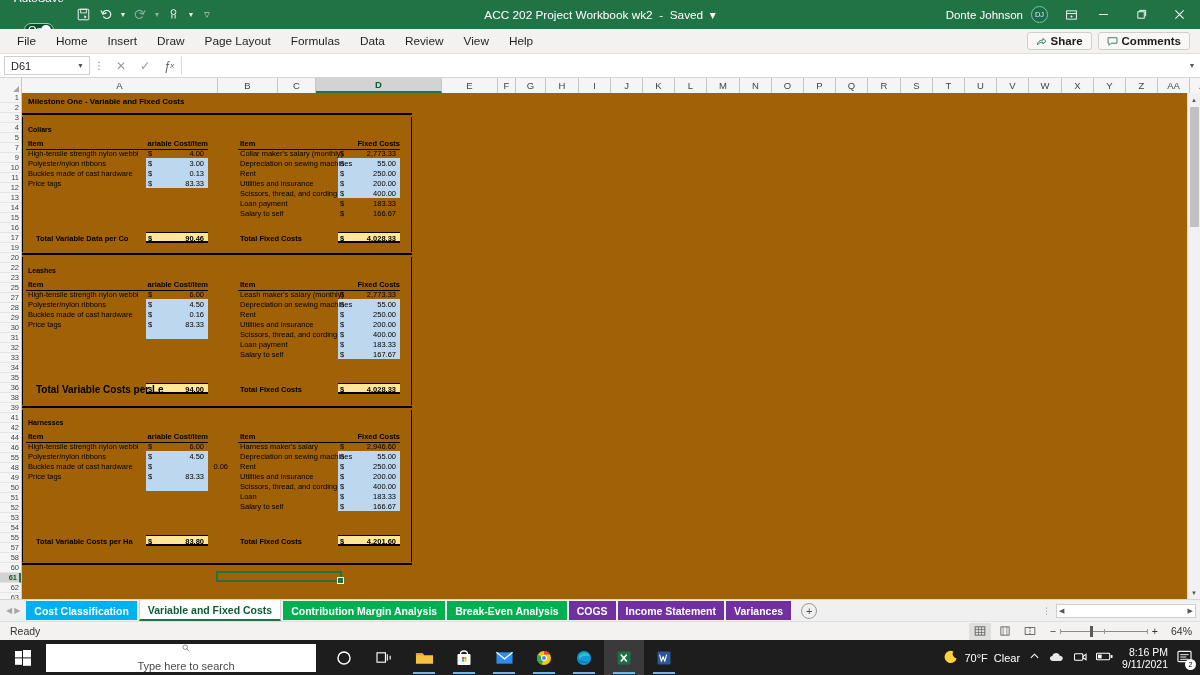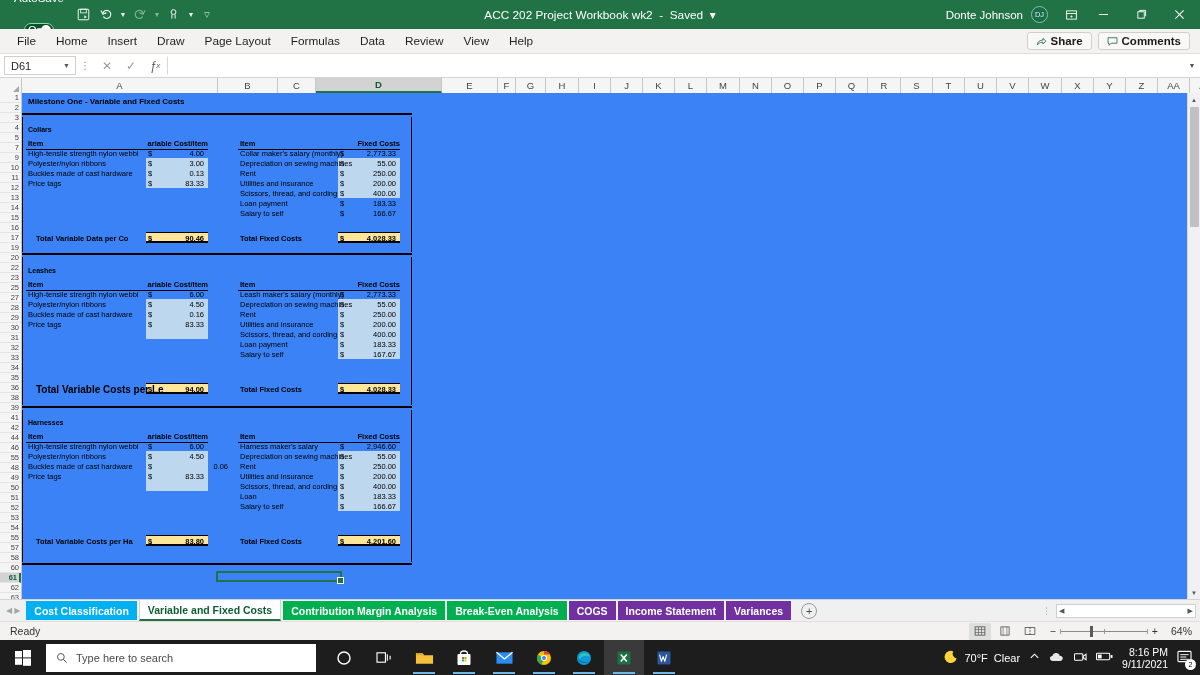--- a/index.html
+++ b/index.html
@@ -62,21 +62,21 @@
     border: 1px solid #d0cece; border-radius: 3px; padding: 2px 8px; background: #f9f8f7;
     font-weight: bold;
   }
 
   
   .formulabar {
     height: 24px; background: #ffffff; display: flex; align-items: center;
     border-bottom: 1px solid #d4d4d4; flex: 0 0 24px;
   }
   .namebox {
-    width: 72px; height: 19px; margin-left: 4px; border: 1px solid #d0cece; background: #fff;
+    width: 86px; height: 19px; margin-left: 4px; border: 1px solid #d0cece; background: #fff;
     display: flex; align-items: center; font-size: 11px; padding-left: 6px; color: #201f1e;
     position: relative;
   }
   .namebox .nb-caret { position: absolute; right: 5px; font-size: 7px; color: #555; }
   .fb-dots { font-size: 10px; color: #888; padding: 0 4px; letter-spacing: 1px; }
   .fb-icon { width: 24px; height: 20px; display: flex; align-items: center; justify-content: center; color: #9b9b9b; font-size: 12px; }
   .fb-input { flex: 1; height: 19px; border: 1px solid transparent; border-left: 1px solid #d8d8d8;
     font-size: 11px; padding-left: 6px; display: flex; align-items: center; background: #fff; }
   .fb-expand { width: 16px; height: 20px; display: flex; align-items: center; justify-content: center; font-size: 7px; color: #555; }
 
@@ -98,21 +98,21 @@
   }
   .colhead.sel { background: #d3d3d3; color: #0e5c33; border-bottom: 2px solid #217346; font-weight: bold; }
 
   .gridbody { flex: 1; display: flex; position: relative; overflow: hidden; }
   .rowheads { width: 22px; flex: 0 0 22px; background: #f5f5f5; border-right: 1px solid #c6c6c6; }
   .rowhead {
     height: 10px; font-size: 7.5px; color: #444; display: flex; align-items: center;
     justify-content: flex-end; padding-right: 2px; border-bottom: 1px solid #e4e4e4; background: #f5f5f5;
   }
   .rowhead.sel { background: #d3d3d3; color: #0e5c33; font-weight: bold; border-right: 2px solid #217346; }
-  .cells { flex: 1; position: relative; background: #3b82f6; }
+  .cells { flex: 1; position: relative; background: #a16207; }
   .txt { position: absolute; font-size: 7.5px; color: #000; white-space: nowrap; line-height: 10px; }
   .txt.b { font-weight: bold; }
   .txt.r { text-align: right; }
 
   .fillblue { position: absolute; background: #bdd7ee; }
   .fillyellow { position: absolute; background: #ffe699; }
   .bordbox { position: absolute; border: 1px solid #000; }
   .hline { position: absolute; background: #000; height: 1px; }
   .thickline { position: absolute; background: #000; height: 2px; }
 
@@ -174,21 +174,21 @@
   .zoompct { width: 30px; text-align: right; font-size: 10.5px; }
 
   
   .taskbar {
     height: 35px; background: #1d1d1d; display: flex; align-items: center; flex: 0 0 35px;
     color: #ffffff; font-size: 11px; position: relative;
   }
   .startbtn { width: 46px; height: 35px; display: flex; align-items: center; justify-content: center; }
   .tb-search {
     width: 270px; height: 28px; background: #ffffff; display: flex; align-items: center;
-    gap: 8px; padding-left: 10px; color: #4a4a4a; font-size: 11px;
+    gap: 8px; padding-left: 10px; color: #4a4a4a; font-size: 11px; flex-direction: column;
   }
   .tb-icons { display: flex; align-items: center; gap: 0px; margin-left: 8px; }
   .tb-app {
     width: 40px; height: 35px; display: flex; align-items: center; justify-content: center;
     position: relative;
   }
   .tb-app.running::after {
     content: ""; position: absolute; bottom: 1px; left: 9px; width: 22px; height: 2px; background: #6cb8e8;
   }
   .tb-app.active { background: #3a3a3a; }

